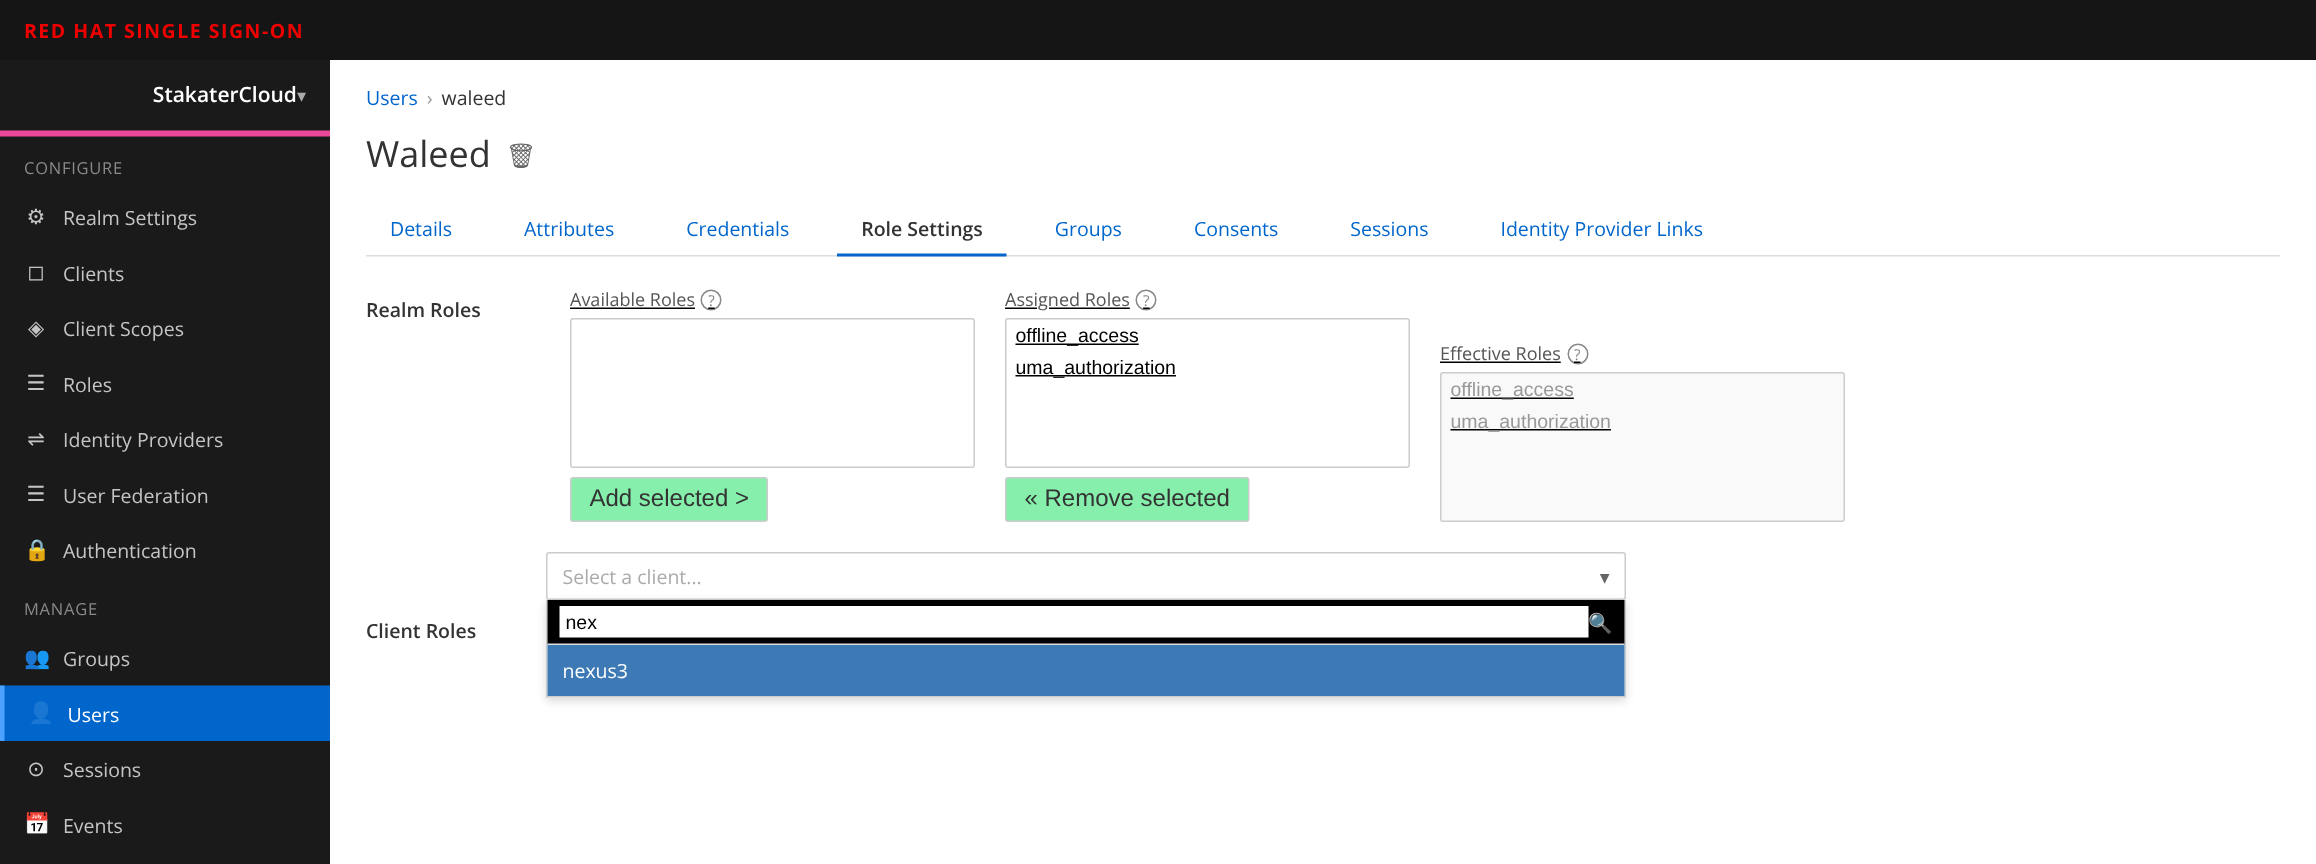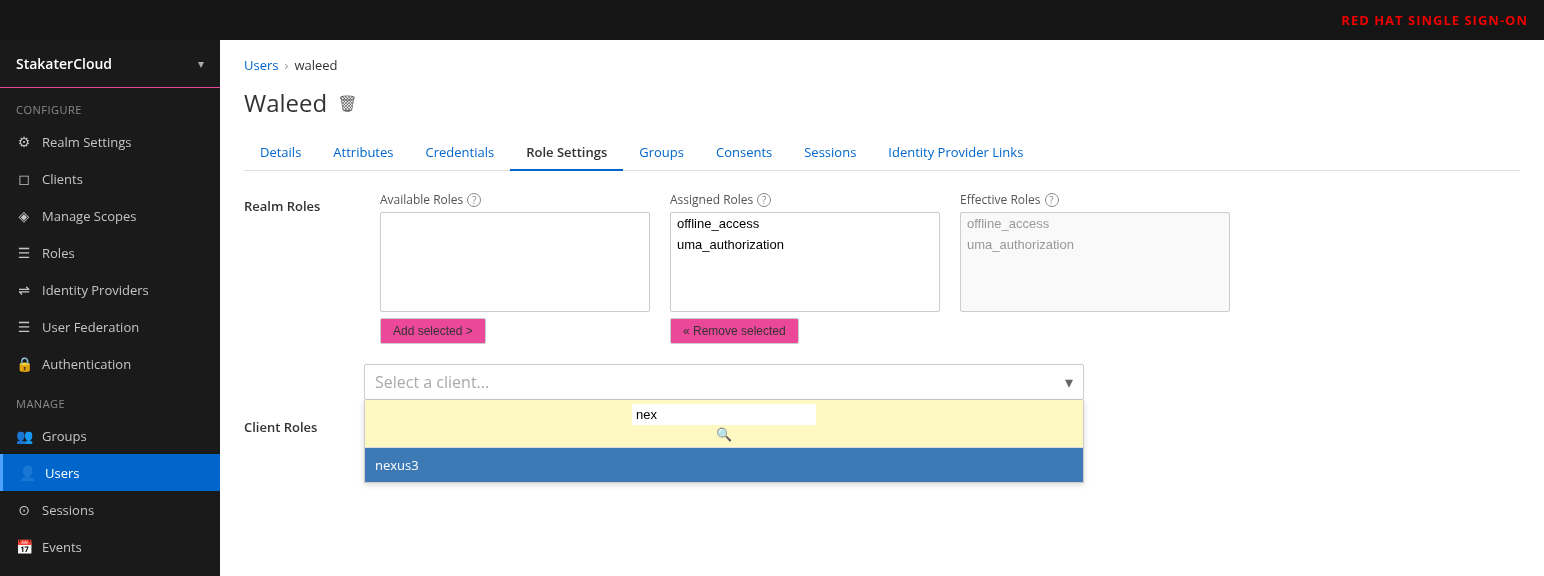--- a/index.html
+++ b/index.html
@@ -7,21 +7,20 @@
 
     
     .topbar {
       background: #151515;
       color: #fff;
       height: 40px;
       display: flex;
       align-items: center;
       padding: 0 16px;
       flex-shrink: 0;
-      justify-content: flex-end;
     }
     .topbar-logo {
       font-size: 13px;
       font-weight: bold;
       letter-spacing: 1px;
       color: #fff;
     }
     .topbar-logo span { color: #e00; }
 
     
@@ -38,24 +37,24 @@
       color: #d0d0d0;
       display: flex;
       flex-direction: column;
       flex-shrink: 0;
       overflow-y: auto;
     }
 
     .realm-selector {
       display: flex;
       align-items: center;
-      justify-content: space-between;
+      justify-content: flex-end;
       padding: 14px 16px;
       color: #fff;
-      border-bottom: 1px solid #ec4899;
+      border-bottom: 4px solid #ec4899;
       cursor: pointer;
     }
     .realm-selector-name { font-size: 14px; font-weight: 600; }
     .realm-selector-chevron { font-size: 12px; color: #aaa; }
 
     .sidebar-section-label {
       font-size: 11px;
       color: #8a8a8a;
       padding: 14px 16px 6px 16px;
       text-transform: uppercase;
@@ -114,21 +113,21 @@
       margin-bottom: 16px;
     }
     .page-title { font-size: 24px; font-weight: 400; color: #333; }
     .page-header-icon { color: #666; cursor: pointer; font-size: 16px; }
 
     
     .tabs {
       display: flex;
       border-bottom: 1px solid #ddd;
       margin-bottom: 20px;
-      gap: 0;
+      gap: 16px;
     }
     .tab {
       padding: 8px 16px;
       color: #06c;
       cursor: pointer;
       font-size: 13px;
       border-bottom: 2px solid transparent;
       margin-bottom: -1px;
       text-decoration: none;
     }
@@ -151,23 +150,24 @@
       width: 120px;
       padding-top: 6px;
       font-size: 13px;
       color: #333;
       font-weight: 600;
       flex-shrink: 0;
     }
 
     .roles-columns {
       display: flex;
-      align-items: flex-start;
+      align-items: flex-end;
       gap: 0;
       flex: 1;
+      text-decoration: underline;
     }
 
     .role-col { display: flex; flex-direction: column; }
 
     .role-col-header {
       font-size: 12px;
       color: #555;
       margin-bottom: 4px;
       display: flex;
       align-items: center;
@@ -195,23 +195,23 @@
       font-size: 13px;
     }
     .role-listbox option { padding: 3px 6px; }
 
     .role-col-btn {
       margin-top: 6px;
     }
 
     .btn {
       padding: 5px 12px;
-      font-size: 12px;
+      font-size: 16px;
       border: 1px solid #ccc;
-      background: #ec4899;
+      background: #86efac;
       color: #333;
       cursor: pointer;
       border-radius: 2px;
     }
 
     .role-separator { width: 20px; }
 
     
     .client-roles-row {
       display: flex;
@@ -234,22 +234,21 @@
       border-top: none;
       box-shadow: 0 2px 6px rgba(0,0,0,0.15);
       z-index: 10;
     }
 
     .dropdown-search {
       display: flex;
       align-items: center;
       padding: 4px 8px;
       border-bottom: 1px solid #ddd;
-      background: #fef9c3;
-      flex-direction: column;
+      background: #000000;
     }
     .dropdown-search input {
       flex: 1;
       border: none;
       outline: none;
       font-size: 13px;
       padding: 3px 4px;
     }
     .search-icon-inline { color: #888; font-size: 13px; }
 
@@ -292,21 +291,21 @@
     <div class="sidebar-item">
       <span class="icon">⚙</span>
       <span>Realm Settings</span>
     </div>
     <div class="sidebar-item">
       <span class="icon">◻</span>
       <span>Clients</span>
     </div>
     <div class="sidebar-item">
       <span class="icon">◈</span>
-      <span>Manage Scopes</span>
+      <span>Client Scopes</span>
     </div>
     <div class="sidebar-item">
       <span class="icon">☰</span>
       <span>Roles</span>
     </div>
     <div class="sidebar-item">
       <span class="icon">⇌</span>
       <span>Identity Providers</span>
     </div>
     <div class="sidebar-item">
@@ -415,21 +414,21 @@
             </div>
 
           </div>
         </div>
 
         <div class="client-roles-row">
           <div class="roles-label">Client Roles</div>
           <div class="client-roles-content">
 
             <div class="client-select-wrapper">
-              <div style="display:flex;align-items:center;border:1px solid #ccc;background:#fff;padding:6px 10px;cursor:pointer;border-radius:2px;font-size:16px;color:#aaa;">
+              <div style="display:flex;align-items:center;border:1px solid #ccc;background:#fff;padding:6px 10px;cursor:pointer;border-radius:2px;font-size:13px;color:#aaa;">
                 <span style="flex:1;">Select a client...</span>
                 <span style="color:#666;">▾</span>
               </div>
             </div>
 
             <div class="dropdown-popup">
               <div class="dropdown-search">
                 <input type="text" value="nex" style="flex: 1 1 0%; border: none; outline: none; font-size: 13px; padding: 3px 4px;">
                 <span class="search-icon-inline">🔍</span>
               </div>

